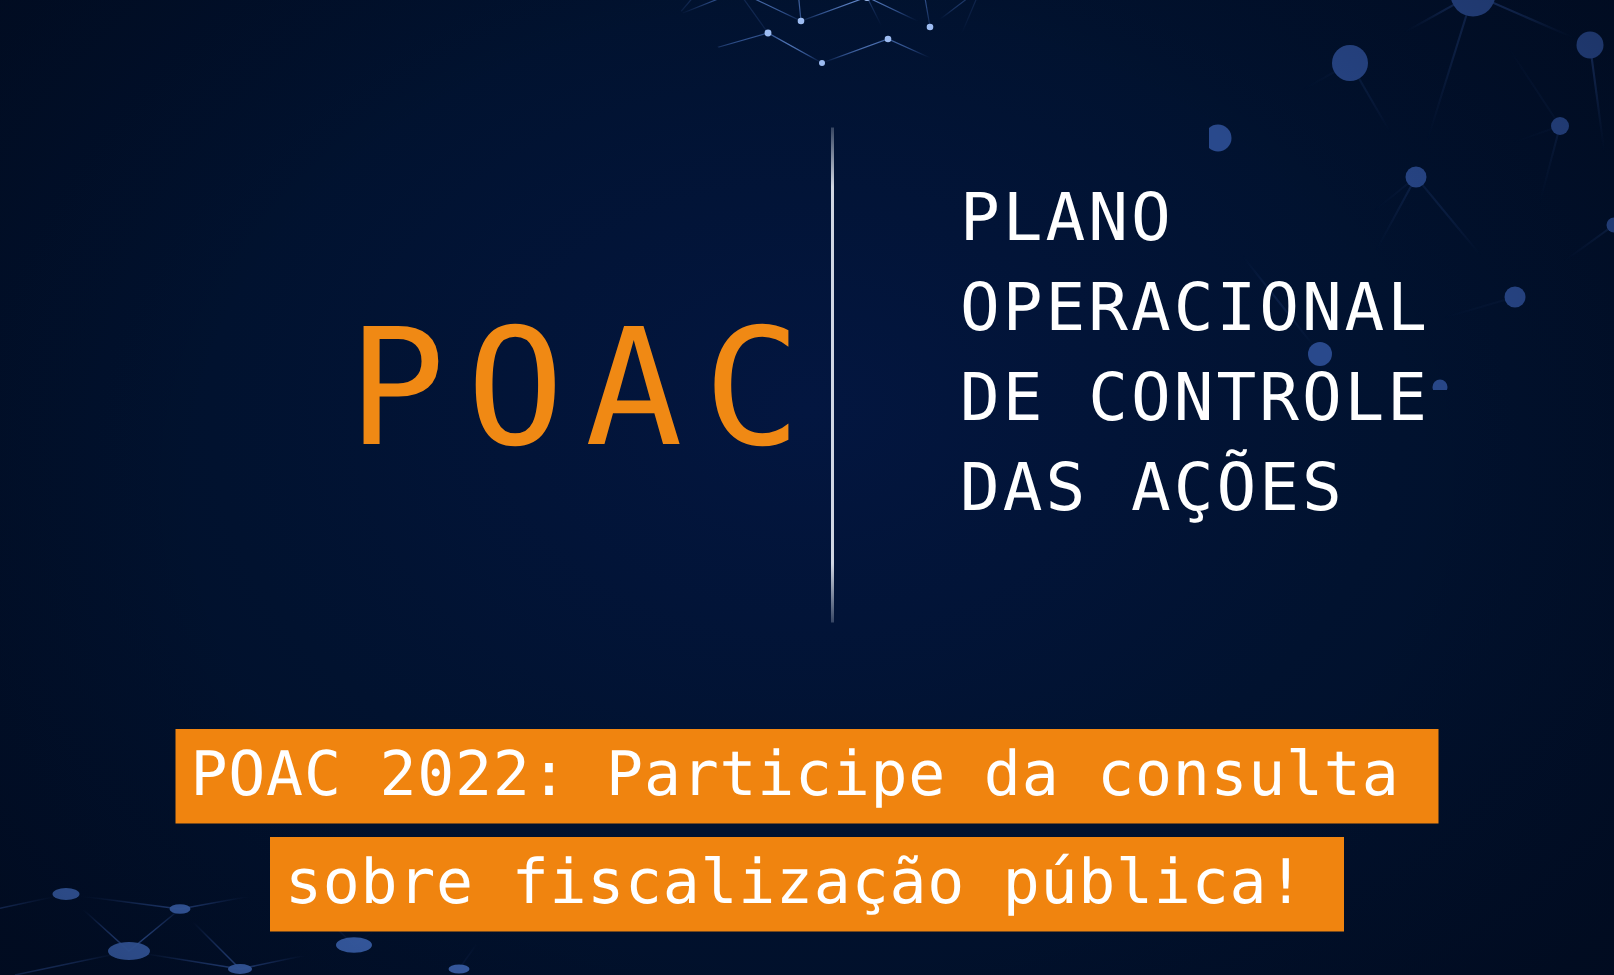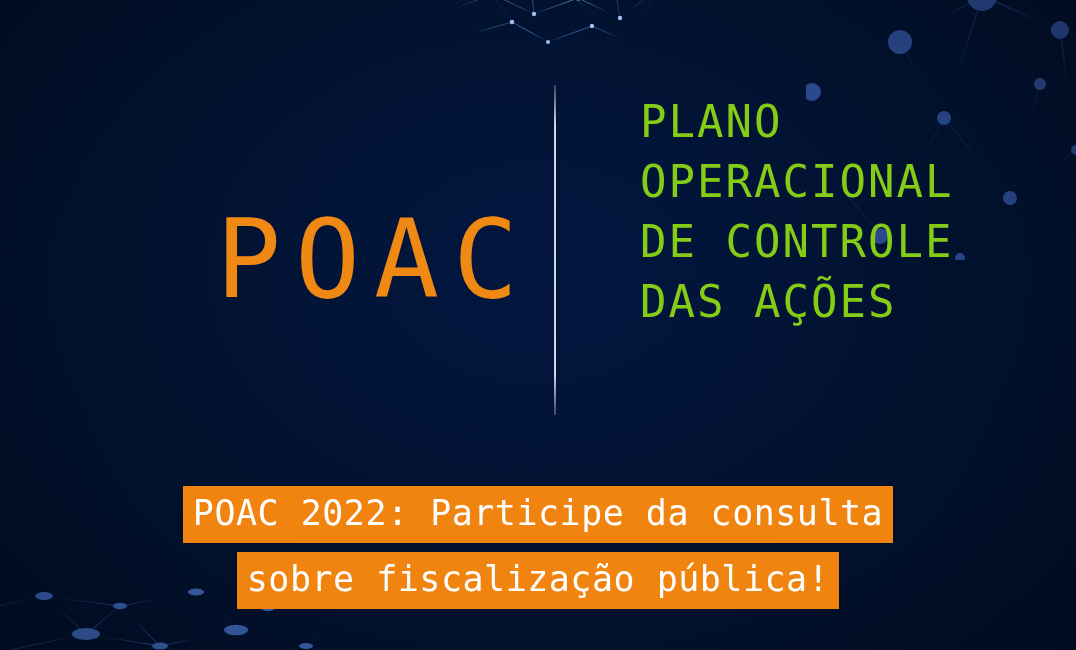--- a/index.html
+++ b/index.html
@@ -44,38 +44,38 @@
     background: linear-gradient(to bottom,
         rgba(210,216,228,0.25) 0%,
         rgba(225,230,240,0.92) 12%,
         rgba(225,230,240,0.92) 88%,
         rgba(210,216,228,0.25) 100%);
   }
 
   
   .brand {
     position: absolute;
-    left: 216px;
+    left: 232px;
     top: 206px;
     width: 320px;
     color: #f08914;
     font-size: 108px;
     line-height: 1;
     letter-spacing: 14px;
     font-weight: 300;
     white-space: nowrap;
   }
 
   
   .headline {
     position: absolute;
     left: 640px;
-    top: 92px;
+    top: 116px;
     width: 400px;
-    color: #84cc16;
+    color: #ffffff;
     font-size: 44px;
     line-height: 60px;
     letter-spacing: 2px;
     font-weight: 300;
     text-transform: uppercase;
     white-space: nowrap;
   }
   .headline .hl-line { display: block; }
 
   
@@ -85,25 +85,25 @@
     top: 486px;
     width: 1076px;
     display: flex;
     flex-direction: column;
     align-items: center;
     gap: 9px;
   }
   .banner-line {
     background: #f0840f;
     color: #ffffff;
-    font-size: 35px;
+    font-size: 41px;
     line-height: 1;
     letter-spacing: 0.5px;
     font-weight: 400;
-    padding: 10px 10px 12px 10px;
+    padding: 10px 26px 12px 10px;
     white-space: nowrap;
     text-align: center;
   }
 </style>
 </head>
 <body>
 
 <div id="poster">
 
   <div class="bg-layer bg-base"></div>

